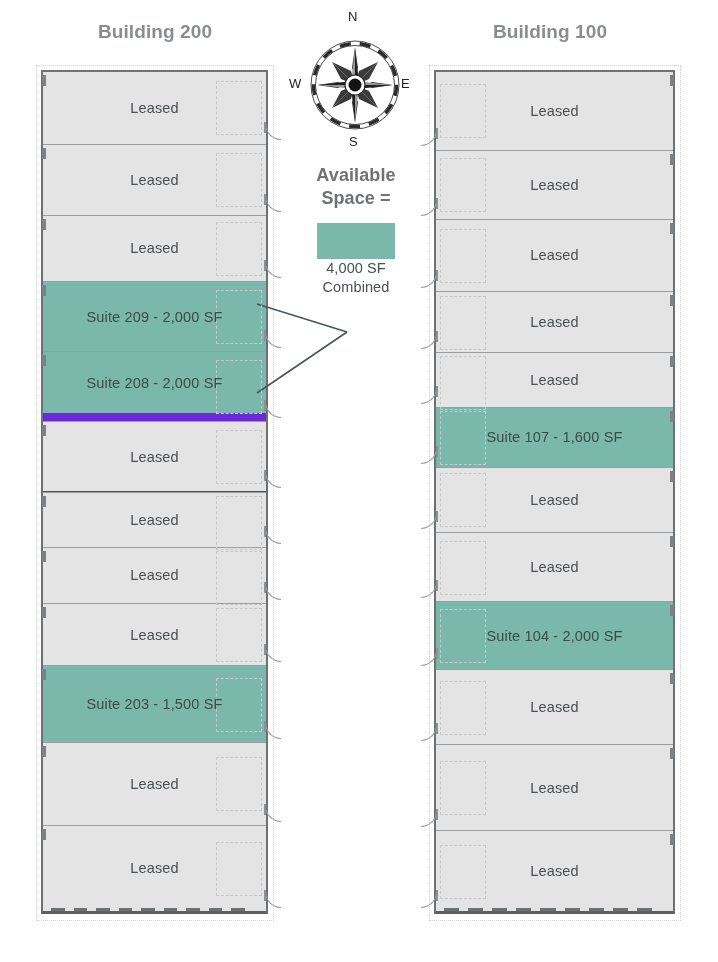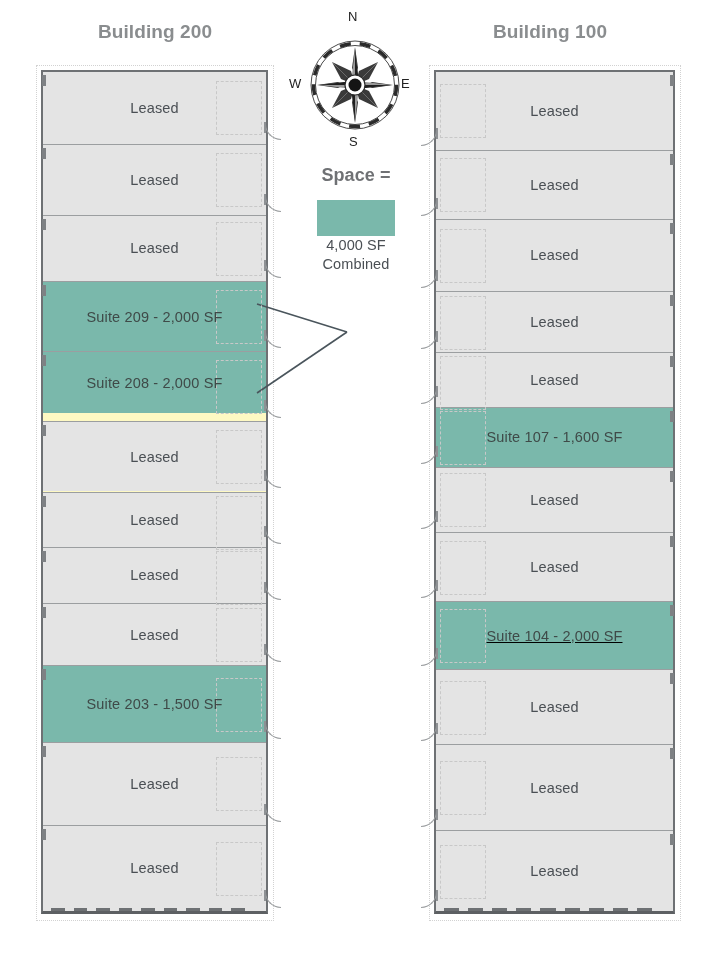--- a/index.html
+++ b/index.html
@@ -27,21 +27,21 @@
     text-align: center;
     white-space: nowrap;
   }
   #title-200 { left: 40px;  top: 21px; width: 230px; }
   #title-100 { left: 430px; top: 21px; width: 240px; }
 
   
   .building {
     position: absolute;
     box-sizing: border-box;
-    background: #fef9c3;
+    background: #6d28d9;
     border-left:   2px solid #6e7174;
     border-right:  2px solid #6e7174;
     border-top:    2px solid #6e7174;
     border-bottom: 3px solid #5d6063;
     padding-left: 16px;
   }
   #building-200 { left: 41px;  top: 70px; width: 227px; height: 844px; }
   #building-100 { left: 434px; top: 70px; width: 241px; height: 844px; }
 
   
@@ -351,21 +351,21 @@
       <div class="col-tick" style="top: 3px;"></div>
       <div class="unit-label">Leased</div>
     </div>
     <div class="unit" style="top: 460.257px; height: 68.5912px;">
       <div class="office-box" style="top: 7.29562px;"></div>
       <div class="door" style="top: 48.5912px;"></div>
       <div class="wall-stub" style="top: 46.5912px;"></div>
       <div class="col-tick" style="top: 3px;"></div>
       <div class="unit-label">Leased</div>
     </div>
-    <div class="unit available" style="top: 528.848px; height: 68.5912px; text-decoration: underline;">
+    <div class="unit available" style="top: 528.848px; height: 68.5912px;">
       <div class="office-box" style="top: 7.29562px;"></div>
       <div class="door" style="top: 48.5912px;"></div>
       <div class="wall-stub" style="top: 46.5912px;"></div>
       <div class="col-tick" style="top: 3px;"></div>
       <div class="unit-label">Suite 104 - 2,000 SF</div>
     </div>
     <div class="unit" style="top: 597.44px; height: 74.5557px;">
       <div class="office-box" style="top: 10.2778px;"></div>
       <div class="door" style="top: 54.5557px;"></div>
       <div class="wall-stub" style="top: 52.5557px;"></div>
@@ -440,20 +440,21 @@
     <circle cx="59" cy="61" r="6.5" fill="#141414"></circle>
   </svg>
   <div style="position:absolute;left:52px;top:-15px;font-size:13px;color:#222;">N</div>
   <div style="position:absolute;left:53px;top:110px;font-size:13px;color:#222;">S</div>
   <div style="position:absolute;left:105px;top:52px;font-size:13px;color:#222;">E</div>
   <div style="position:absolute;left:-7px;top:52px;font-size:13px;color:#222;">W</div>
 </div>
 
 <div id="legend">
   <div id="legend-title">
+    <div>Available</div>
     <div>Space =</div>
   </div>
   <div id="legend-swatch"></div>
   <div id="legend-caption">
     <div>4,000 SF</div>
     <div>Combined</div>
   </div>
 </div>
 
 <svg id="leader-svg">

